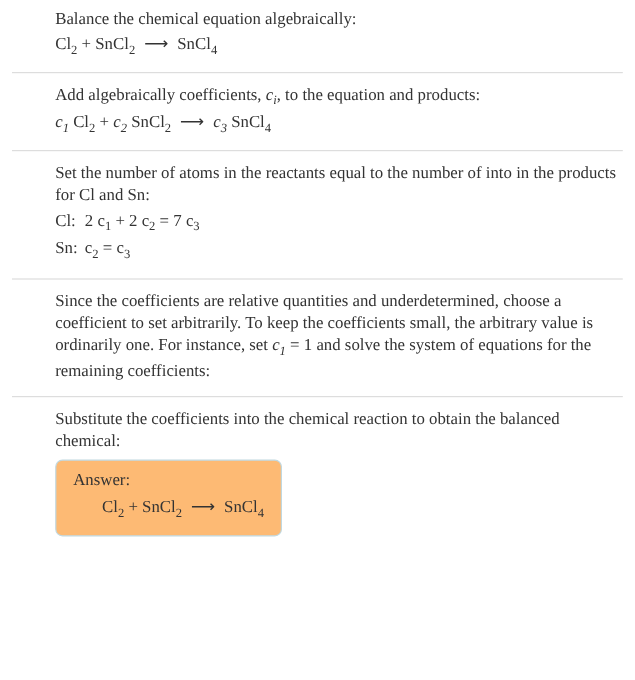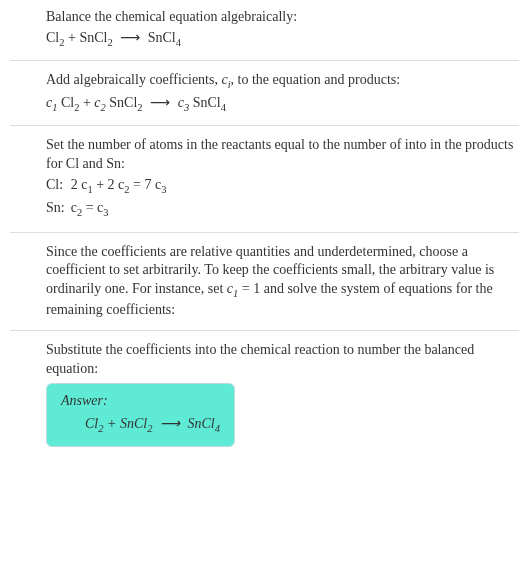--- a/index.html
+++ b/index.html
@@ -21,26 +21,25 @@
       border-top: 1px solid #ddd;
       margin: 10px 0;
     }
     .sub { font-size: 0.75em; vertical-align: sub; }
     .ital { font-style: italic; }
     .equation-line { margin: 2px 0; }
     .eq-table { border-collapse: collapse; margin-top: 2px; }
     .eq-table td { padding: 0 6px 2px 0; vertical-align: top; }
     .answer-box {
       display: inline-block;
-      background: #5eead4;
+      background: #fdba74;
       border: 1px solid #c0d8e0;
       border-radius: 6px;
       padding: 8px 14px 10px 14px;
       margin-top: 4px;
-      font-style: italic;
     }
     .answer-label { margin-bottom: 4px; }
     .answer-eq { padding-left: 24px; }
     .arrow { display: inline-block; padding: 0 4px; }
   </style>
 </head>
 <body>
 
 <div class="section">
   <div>Balance the chemical equation algebraically:</div>
@@ -93,21 +92,21 @@
 
 <div class="section">
   <div>
     <span>Since the coefficients are relative quantities and underdetermined, choose a coefficient to set arbitrarily. To keep the coefficients small, the arbitrary value is ordinarily one. For instance, set </span><span class="ital"><span>c</span><span class="sub">1</span></span><span> = 1</span><span> and solve the system of equations for the remaining coefficients:</span>
   </div>
 </div>
 
 <hr class="divider">
 
 <div class="section">
-  <div>Substitute the coefficients into the chemical reaction to number the balanced equation:</div>
+  <div>Substitute the coefficients into the chemical reaction to obtain the balanced chemical:</div>
   <div class="answer-box">
     <div class="answer-label">Answer:</div>
     <div class="answer-eq">
       <span><span>Cl</span><span class="sub">2</span></span><span> + </span><span><span>SnCl</span><span class="sub">2</span></span>
       <span class="arrow">⟶</span>
       <span><span>SnCl</span><span class="sub">4</span></span>
     </div>
   </div>
 </div>
 

